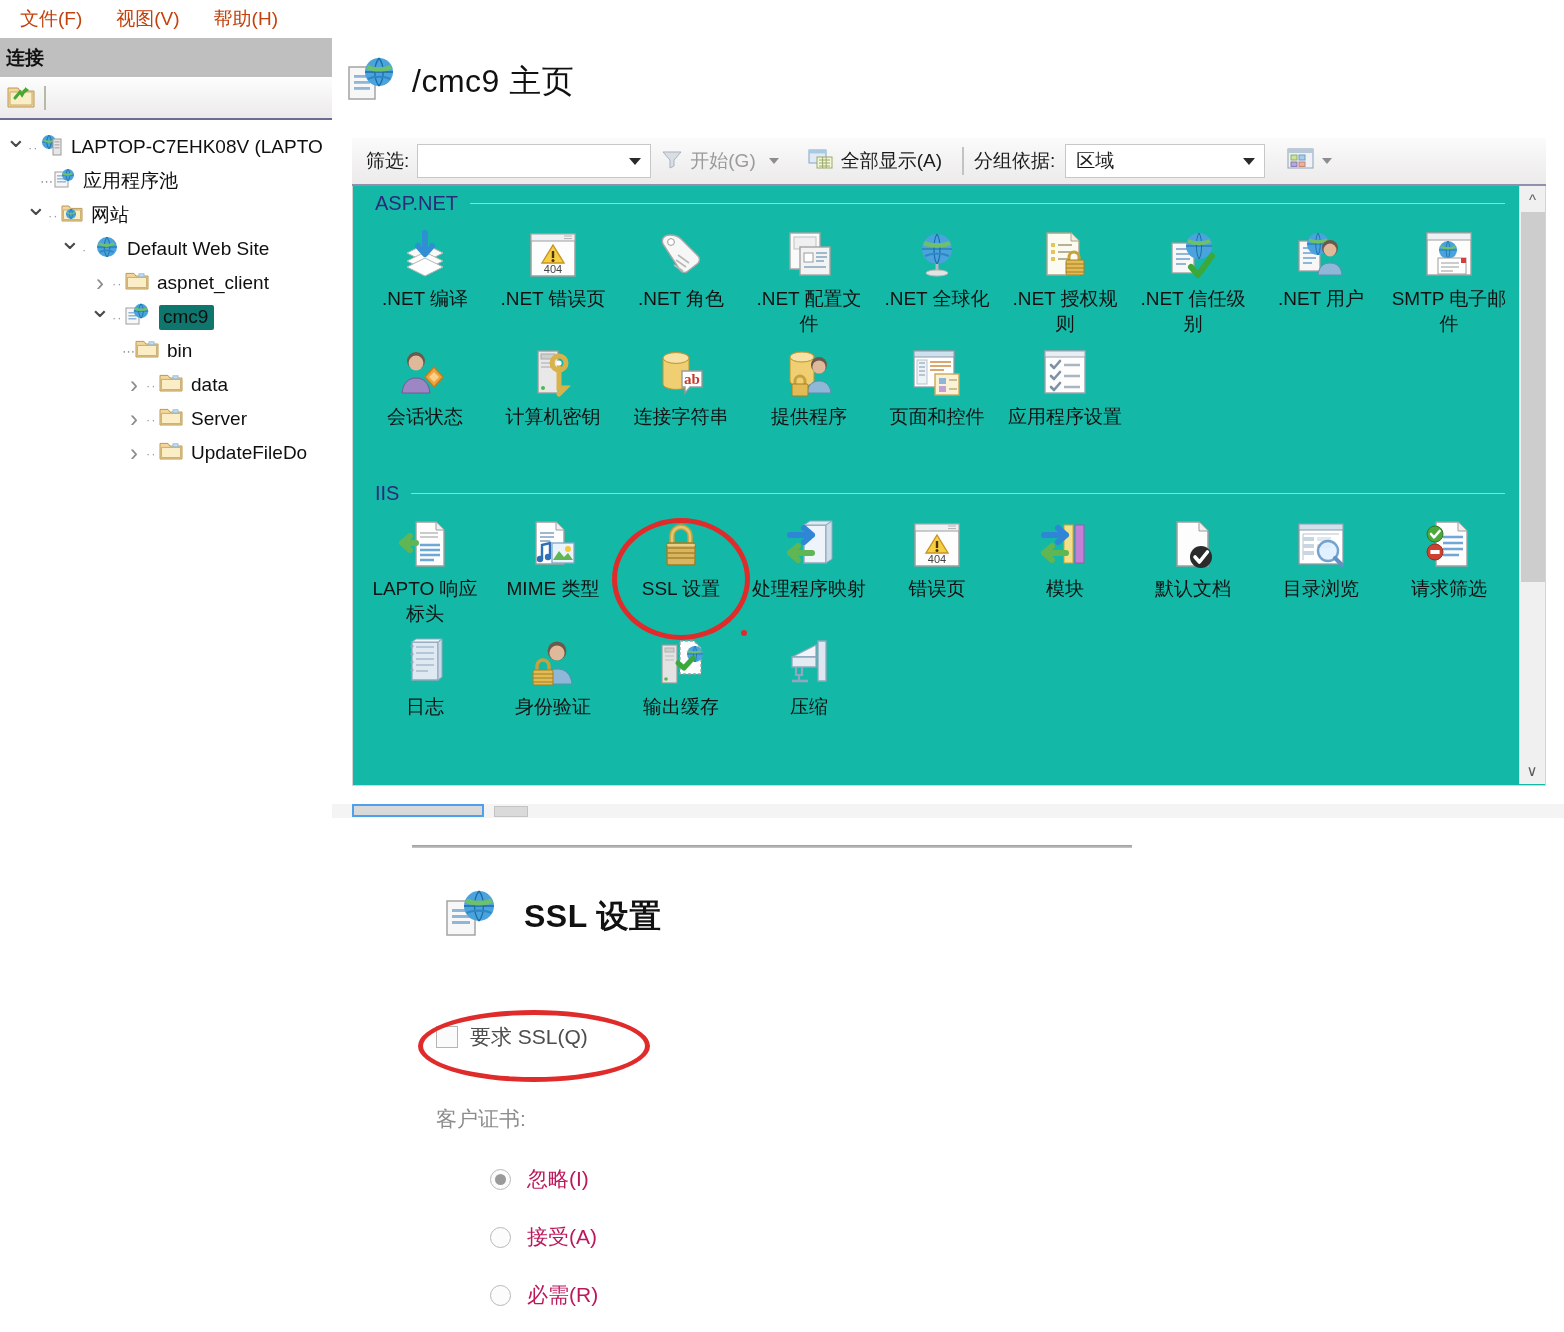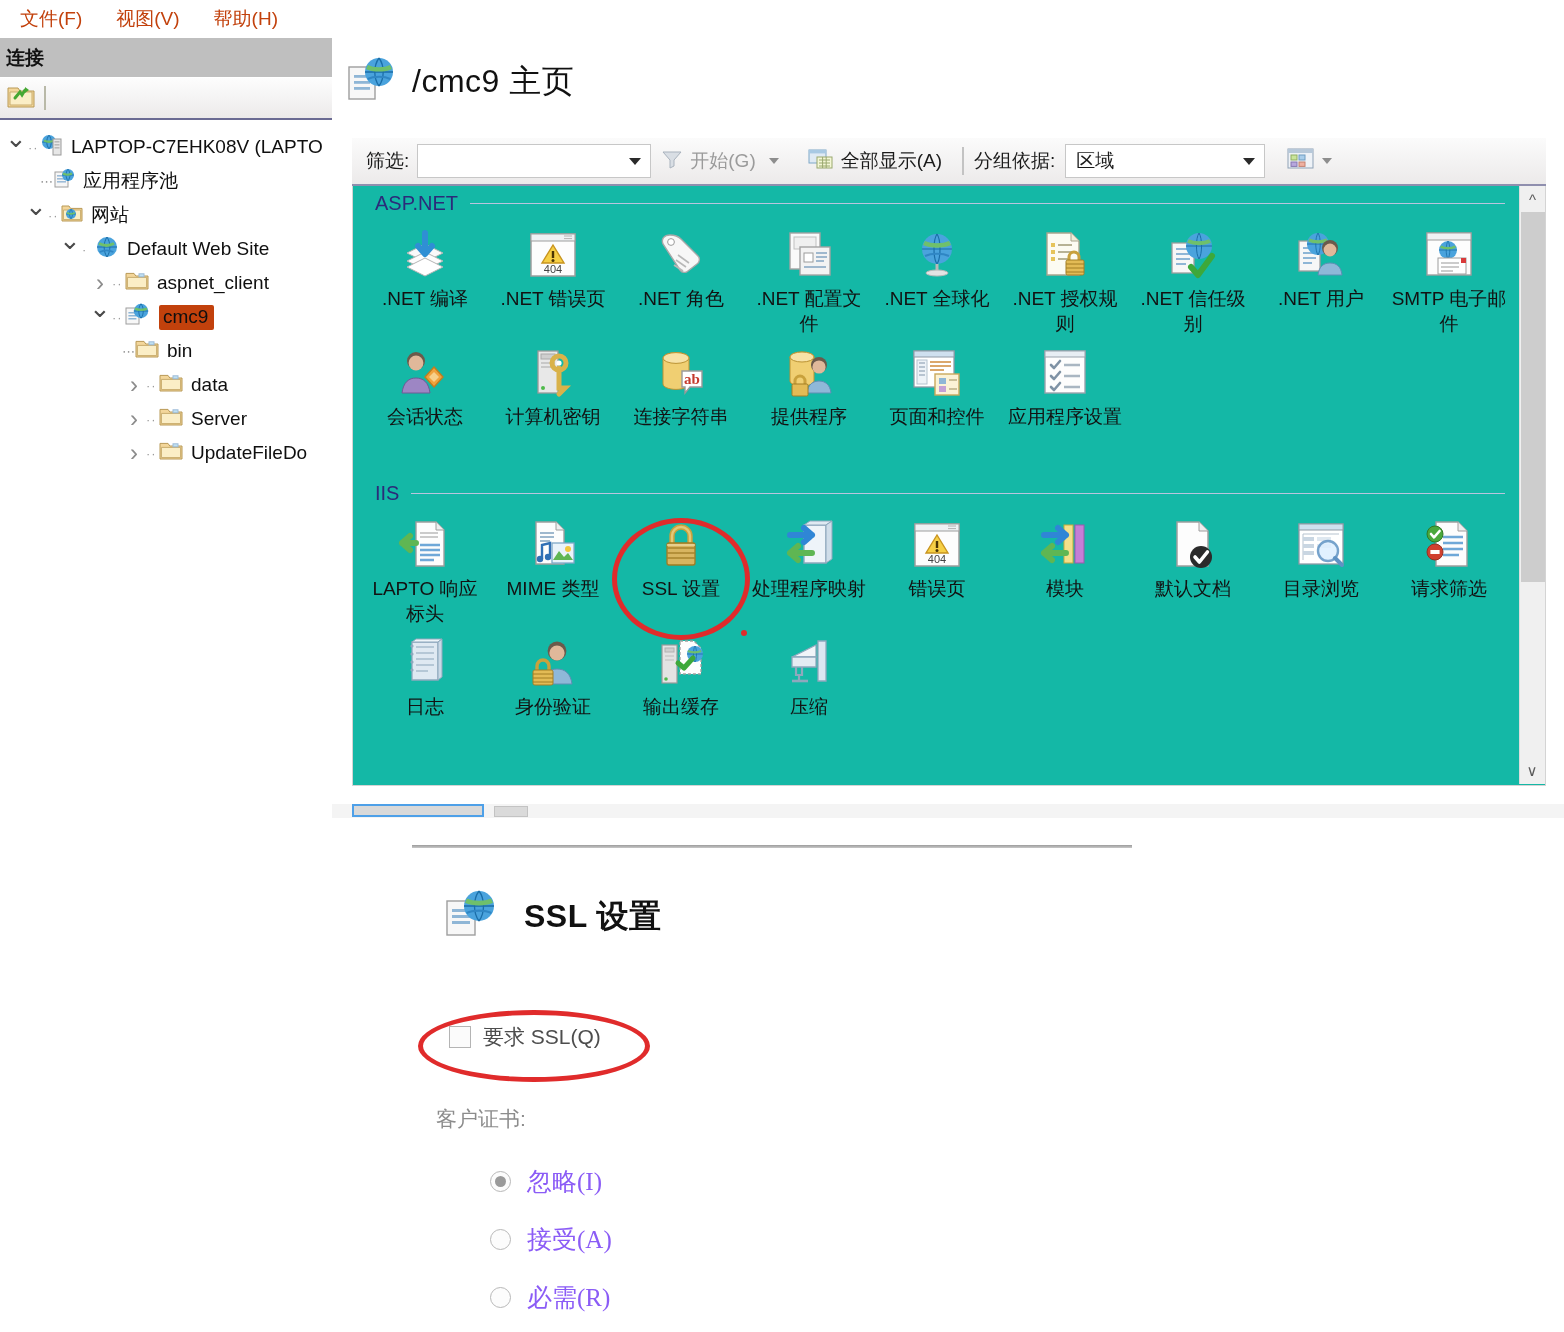--- a/index.html
+++ b/index.html
@@ -45,21 +45,21 @@
   #tree{padding-top:10px;font-size:19px;}
   .tnode{
     display:flex;align-items:center;height:34px;white-space:nowrap;
     position:relative;
   }
   .tw{display:inline-block;width:24px;text-align:center;flex:none;color:#5a5a5a;font-size:15px;}
   .tw.chev-d::before{content:"\2304";font-size:26px;line-height:10px;position:relative;top:-6px;color:#4a4a4a;}
   .tw.chev-r::before{content:"\203A";font-size:24px;color:#8c8c8c;}
   .dash{display:inline-block;width:12px;flex:none;color:#9a9a9a;font-size:13px;letter-spacing:1px;}
   .tlabel{margin-left:7px;color:#0f0f0f;}
-  .tlabel.sel{background:#c2410c;padding:1px 6px 2px 4px;border-radius:2px;}
+  .tlabel.sel{background:#0f766e;padding:1px 6px 2px 4px;border-radius:2px;}
   .ico{flex:none;position:relative;display:inline-block;}
 
   
   #content{
     position:absolute;left:332px;top:38px;width:1232px;height:766px;
     background:#ffffff;box-sizing:border-box;
   }
   #feature-head{
     position:absolute;left:14px;top:16px;display:flex;align-items:center;gap:12px;
   }
@@ -126,29 +126,29 @@
   
   #ssl-panel{
     position:absolute;left:412px;top:845px;width:720px;height:487px;
     background:#fff;box-sizing:border-box;
   }
   #ssl-rule{position:absolute;left:0;top:0;width:720px;height:3px;
     background:linear-gradient(#9c9c9c,#c8c8c8);}
   #ssl-head{position:absolute;left:32px;top:42px;display:flex;align-items:center;gap:22px;}
   #ssl-title{font-size:32px;color:#111;font-weight:bold;letter-spacing:.5px;}
   #ssl-desc{position:absolute;left:24px;top:130px;font-size:21px;color:#1b1b1b;white-space:nowrap;}
-  #ssl-require{position:absolute;left:37px;top:178px;display:flex;align-items:center;gap:12px;}
+  #ssl-require{position:absolute;left:24px;top:178px;display:flex;align-items:center;gap:12px;}
   .cbox{width:22px;height:22px;border:1px solid #b4b4b4;background:#fbfbfb;box-sizing:border-box;}
   .ssl-txt{font-size:21px;color:#4d4d4d;}
   #ssl-cert-label{position:absolute;left:24px;top:260px;font-size:21px;color:#8c8c8c;}
   .radio-row{position:absolute;left:78px;display:flex;align-items:center;gap:16px;}
   .radio{width:21px;height:21px;border:1px solid #b8b8b8;border-radius:50%;background:#fcfcfc;
          display:flex;align-items:center;justify-content:center;box-sizing:border-box;}
   .radio .dot{width:11px;height:11px;border-radius:50%;background:#9a9a9a;}
-  .radio-lbl{font-size:25px;color:#8b5cf6;font-family:Liberation Serif, serif;}
+  .radio-lbl{font-size:21px;color:#be185d;}
 
   
   .annot{position:absolute;border:5px solid #e02b2b;border-radius:50%;pointer-events:none;}
   #annot-ssl-icon{left:612px;top:518px;width:128px;height:112px;}
   #annot-require{left:418px;top:1010px;width:222px;height:62px;}
   .annot-dot{position:absolute;width:6px;height:6px;background:#e02b2b;border-radius:50%;}
 </style>
 </head>
 <body>
 

